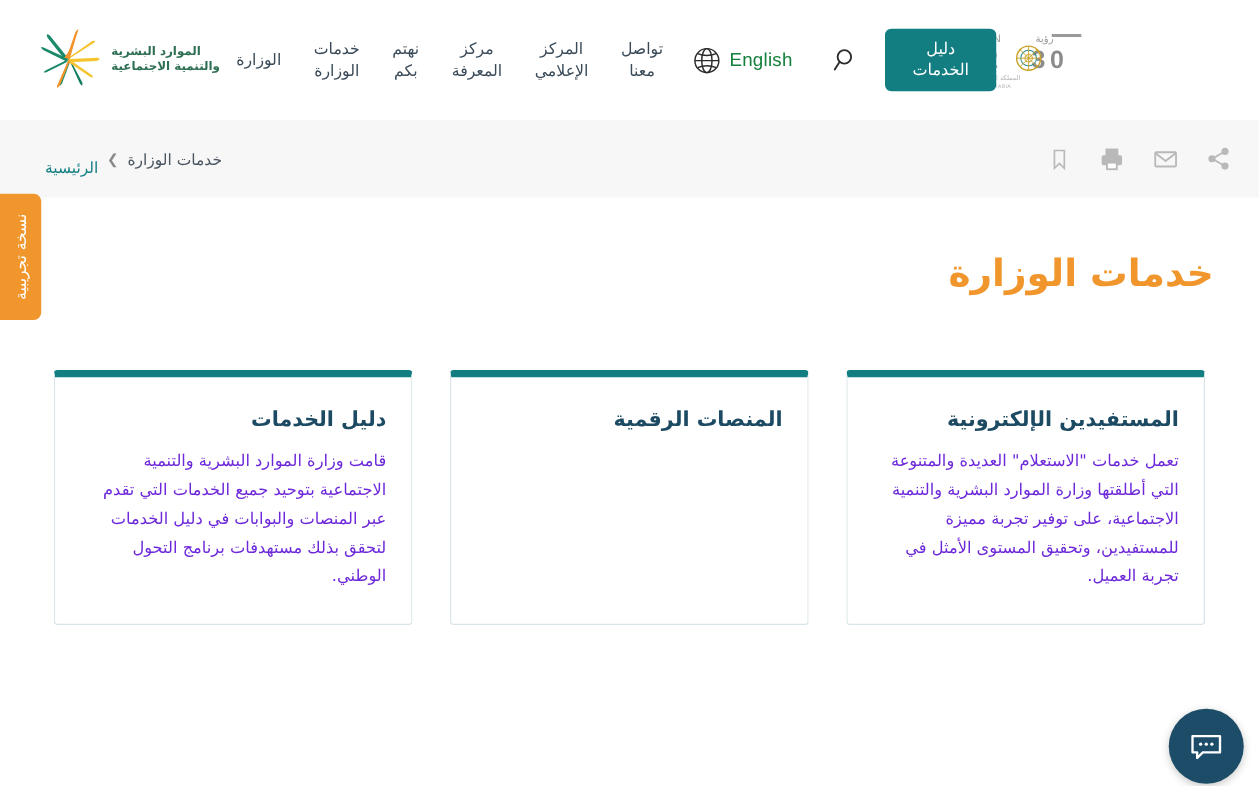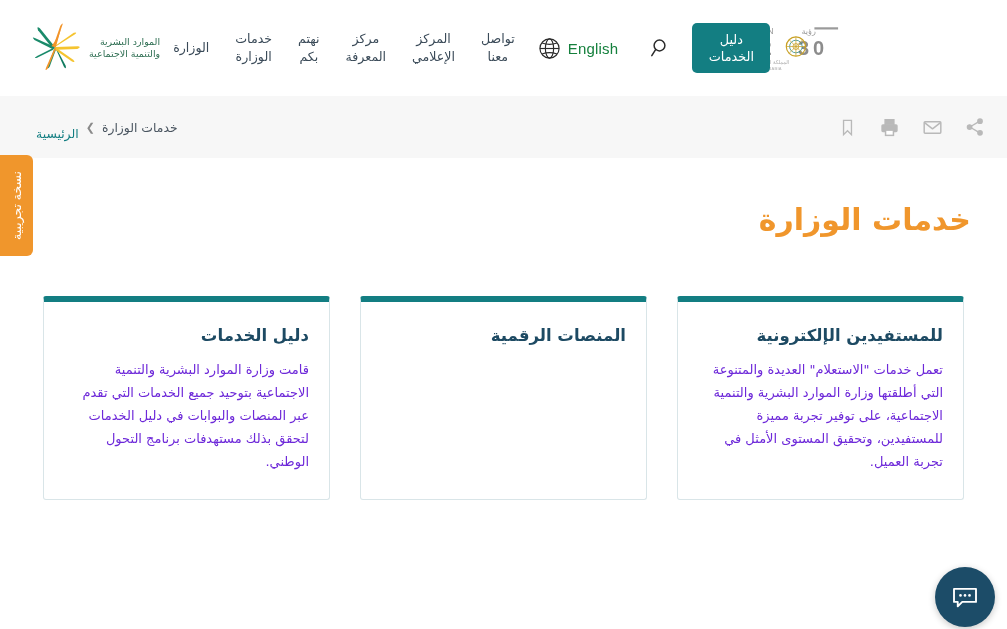--- a/index.html
+++ b/index.html
@@ -31,25 +31,25 @@
 
   .ministry-logo-wrap {
     display: flex;
     flex-direction: row-reverse;
     align-items: center;
     gap: 7px;
     margin-left: 14px;
   }
   .ministry-mark { width: 54px; height: 50px; flex: 0 0 auto; }
   .ministry-words {
-    text-align: right;
+    text-align: left;
     line-height: 1.25;
     color: #2e6e52;
     font-size: 9.5px;
-    font-weight: normal;
+    font-weight: bold;
     white-space: nowrap;
   }
 
   .nav {
     display: flex;
     flex-direction: row-reverse;
     align-items: center;
     gap: 0px;
   }
   .nav-item {
@@ -86,21 +86,21 @@
     margin-left: 14px;
     cursor: pointer;
     display: flex; align-items: center; justify-content: center;
   }
 
   .guide-btn {
     background: #137e82;
     color: #ffffff;
     border: none;
     border-radius: 5px;
-    width: 78px;
+    width: 89px;
     height: 50px;
     font-size: 12.8px;
     line-height: 1.35;
     font-family: inherit;
     cursor: pointer;
     white-space: pre-line;
     margin-left: 18px;
   }
 
   .vision-logo { width: 74px; height: 50px; flex: 0 0 auto; }
@@ -336,21 +336,21 @@
   <div class="card">
     <div class="card-title">دليل الخدمات</div>
     <div class="card-body">قامت وزارة الموارد البشرية والتنمية الاجتماعية بتوحيد جميع الخدمات التي تقدم عبر المنصات والبوابات في دليل الخدمات لتحقق بذلك مستهدفات برنامج التحول الوطني.</div>
   </div>
 
   <div class="card">
     <div class="card-title">المنصات الرقمية</div>
   </div>
 
   <div class="card">
-    <div class="card-title">للمستفيدين الإلكترونية</div>
+    <div class="card-title">المستفيدين الإلكترونية</div>
     <div class="card-body">تعمل خدمات "الاستعلام" العديدة والمتنوعة التي أطلقتها وزارة الموارد البشرية والتنمية الاجتماعية، على توفير تجربة مميزة للمستفيدين، وتحقيق المستوى الأمثل في تجربة العميل.</div>
   </div>
 
 </div>
 
 <div class="beta-tab">
   <span>نسخة تجريبية</span>
 </div>
 
 <div class="chat-fab">

